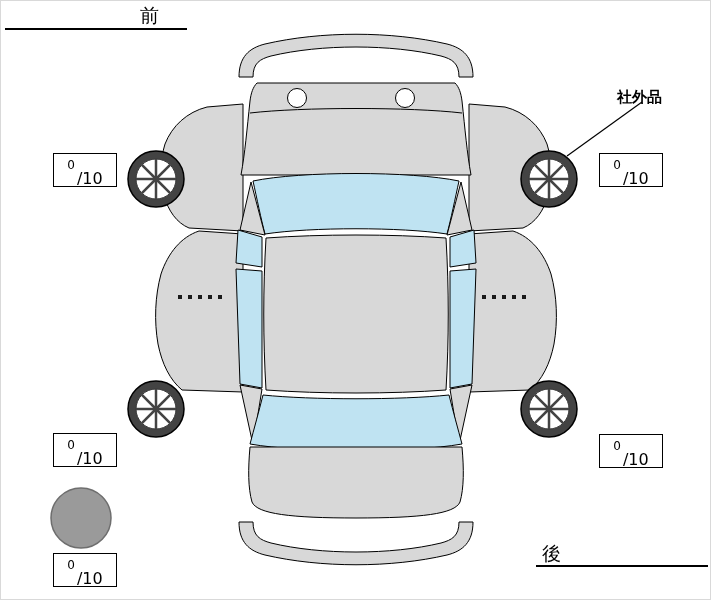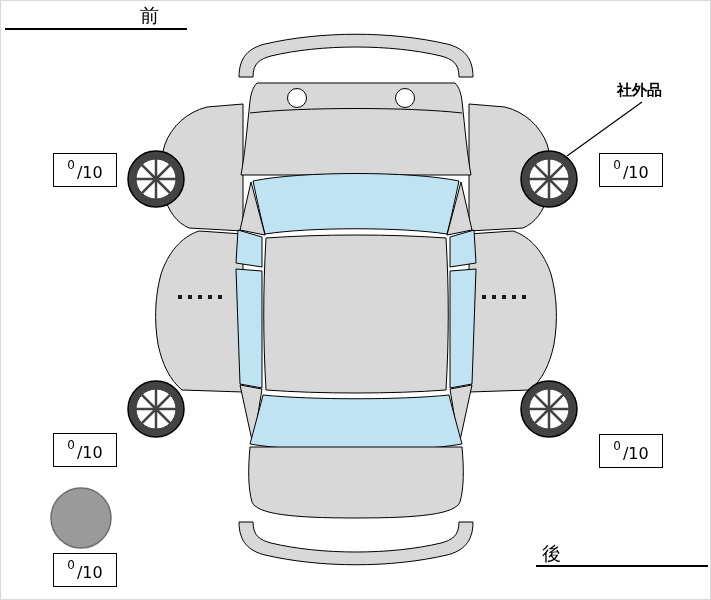--- a/index.html
+++ b/index.html
@@ -12,21 +12,21 @@
   .svg-layer { position:absolute; left:0; top:0; width:711px; height:600px; }
   .label { position:absolute; white-space:nowrap; }
   .label-front, .label-rear { font-size:19px; letter-spacing:1px; }
   .label-aftermarket { font-size:15px; font-weight:bold; }
   .rule { position:absolute; height:2px; background:#000; }
   .tread-box {
     position:absolute; width:64px; height:34px; background:#fff;
     border:1px solid #000; display:flex; align-items:center; justify-content:center;
   }
   .tread-box .tv { font-size:12px; position:relative; top:-5px; margin-right:2px; }
-  .tread-box .tm { font-size:16px; position:relative; top:2px; }
+  .tread-box .tm { font-size:16px; position:relative; top:8px; }
 </style>
 </head>
 <body>
 
 <div class="stage">
 
   <svg class="svg-layer" viewBox="0 0 711 600">
 
     <path fill="#d8d8d8" stroke="#000" stroke-width="1" d="M242,103 L206,106 C186,111 171,125 164,143 C159,159 159,177 163,194 C167,210 176,222 188,227 L242,230 Z"></path>
     <path fill="#d8d8d8" stroke="#000" stroke-width="1" d="M242,233 L198,230 C180,236 167,252 160,273 C154,295 153,320 157,343 C161,363 169,379 181,389 L242,391 Z"></path>
@@ -138,21 +138,21 @@
     </g>
 
     <line x1="641" y1="101" x2="566" y2="155" stroke="#000" stroke-width="1.2"></line>
 
     <circle cx="80" cy="517" r="30" fill="#9a9a9a" stroke="#6e6e6e" stroke-width="1.5"></circle>
   </svg>
 
   <div class="label label-front" style="left:139px; top:2px;">前</div>
   <div class="rule" style="left:4px; top:27px; width:182px;"></div>
 
-  <div class="label label-aftermarket" style="left:616px; top:80px;">社外品</div>
+  <div class="label label-aftermarket" style="left:616px; top:87px;">社外品</div>
 
   <div class="label label-rear" style="left:541px; top:540px;">後</div>
   <div class="rule" style="left:535px; top:564px; width:172px;"></div>
 
   <div class="tread-box" style="left:52px; top:152px;">
     <span class="tv">0</span>
       <span class="tm">/10</span>
   </div>
   <div class="tread-box" style="left:598px; top:152px;">
     <span class="tv">0</span>

